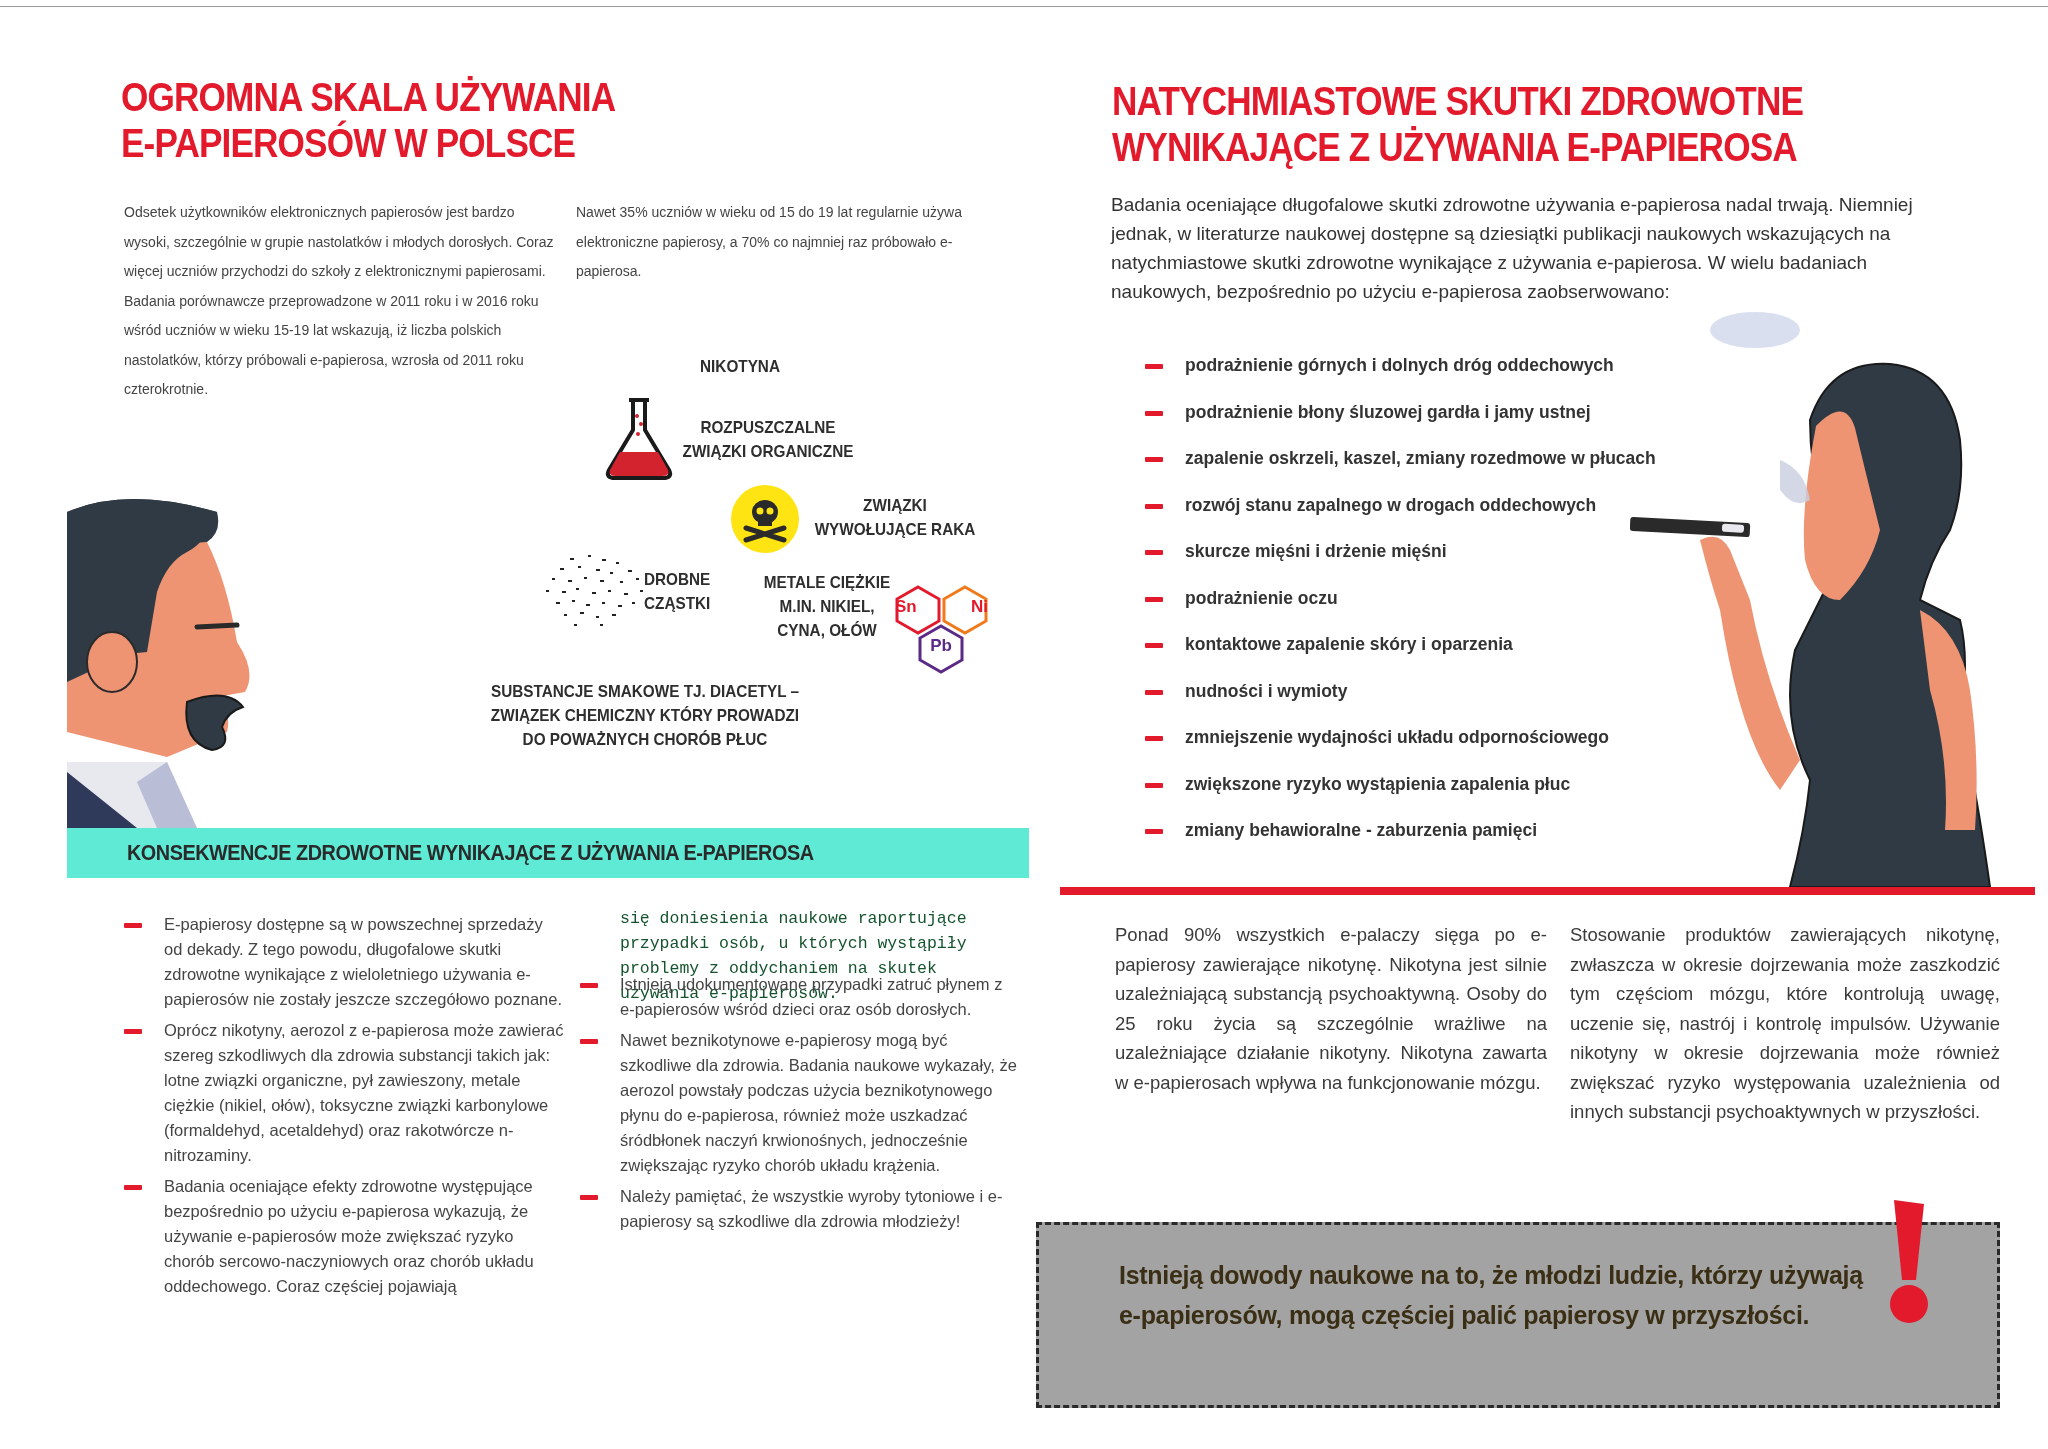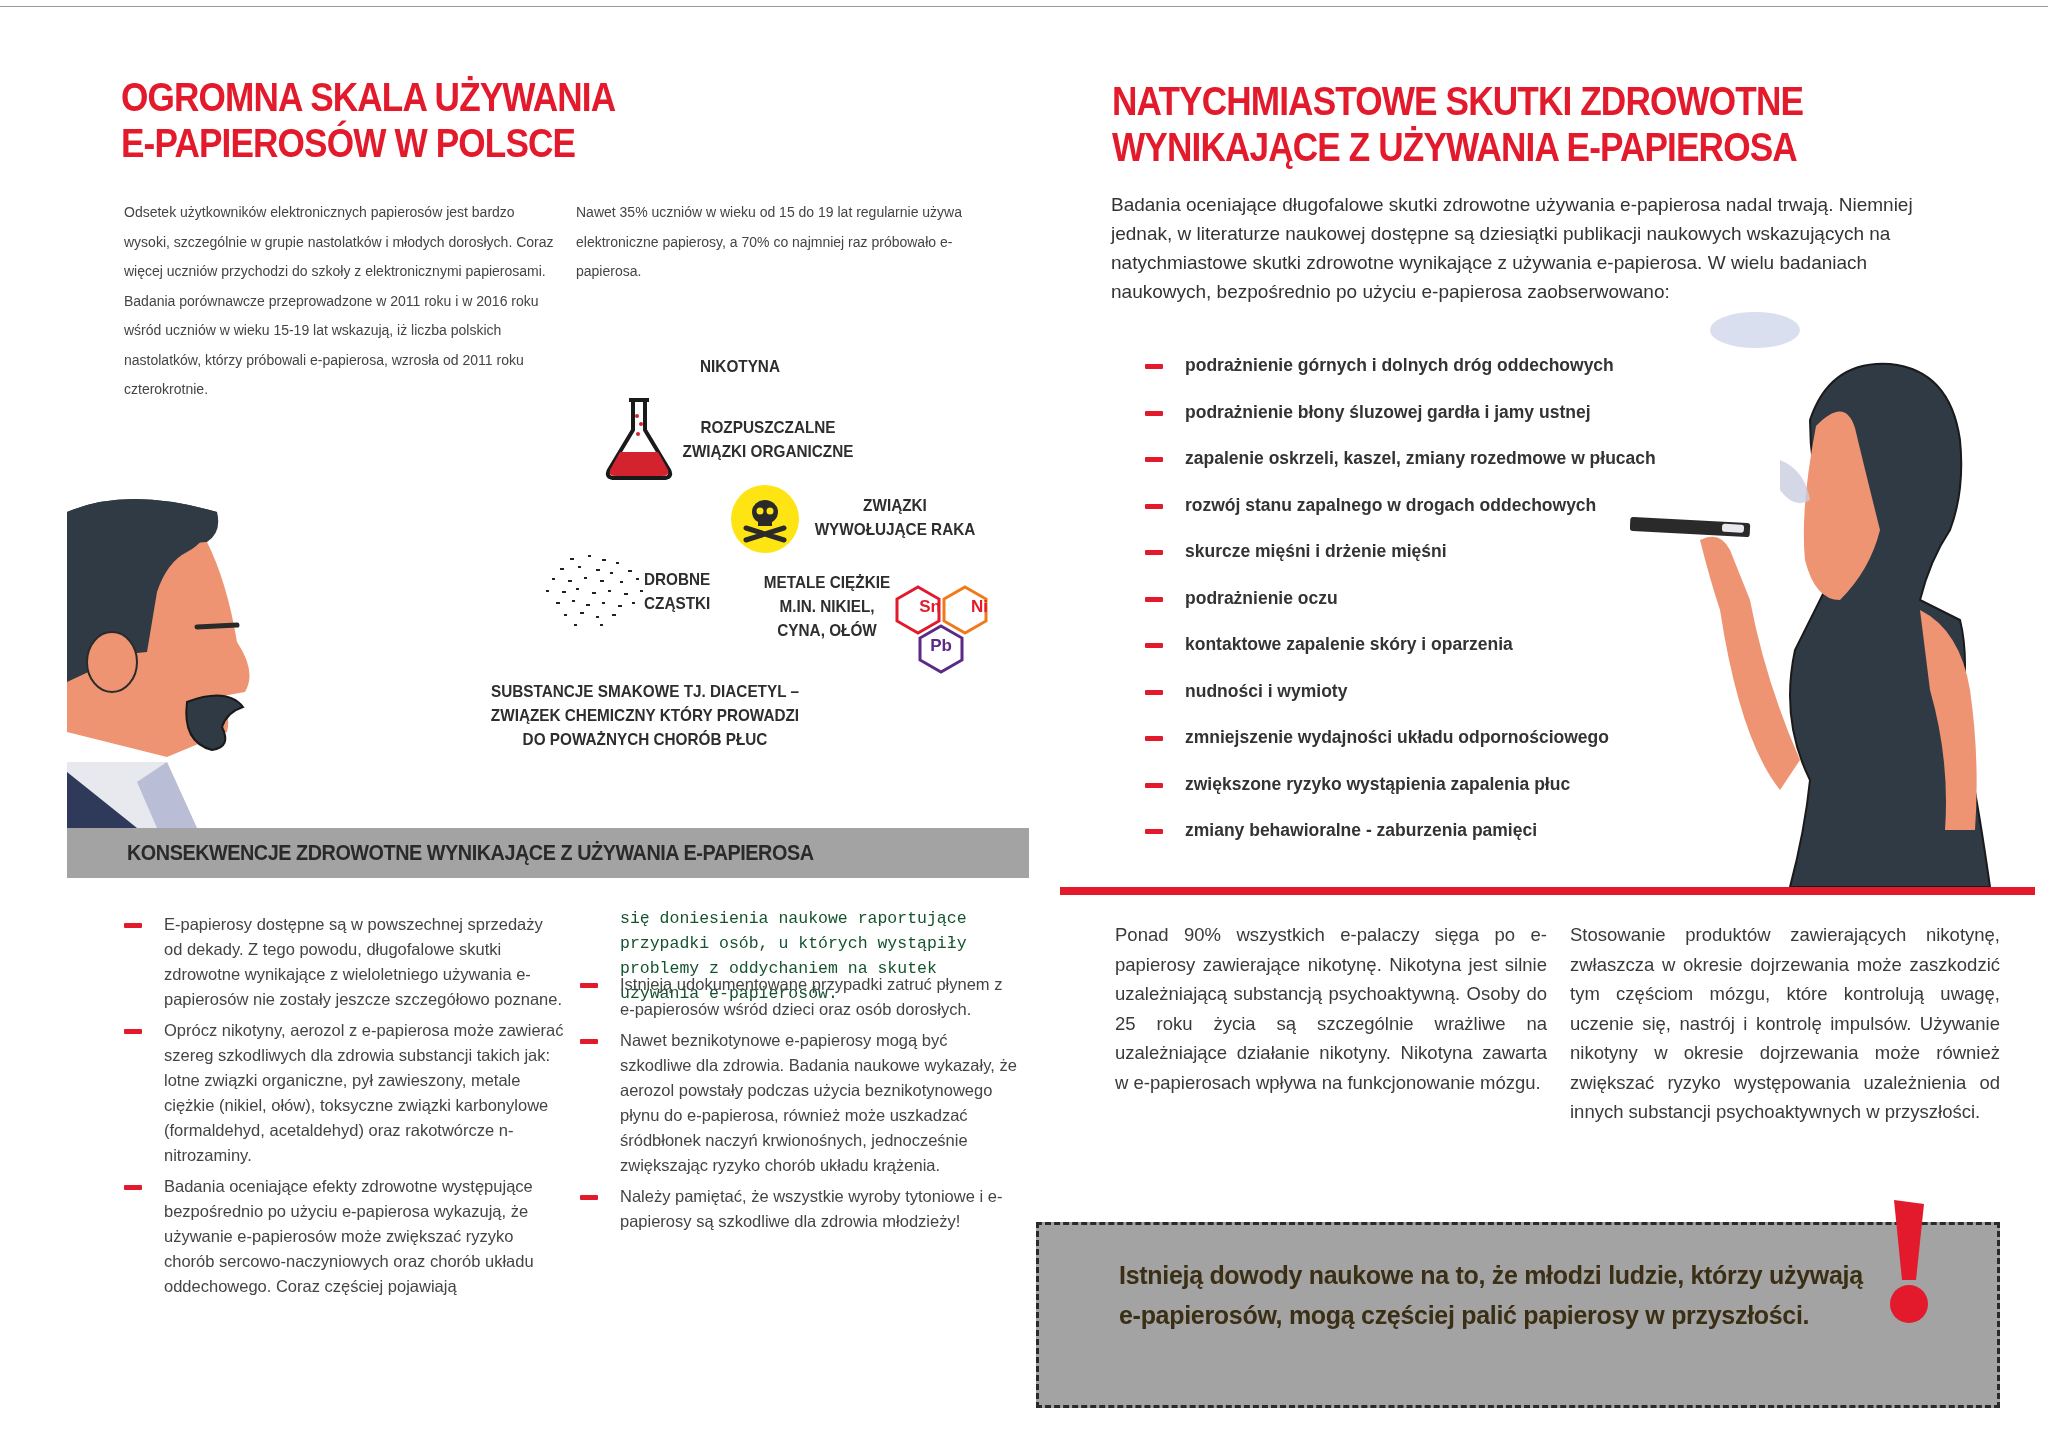--- a/index.html
+++ b/index.html
@@ -12,21 +12,21 @@
     .title {
       font-family:"Liberation Sans", sans-serif; font-weight:bold; color:#e21a2c;
       font-size:40px; line-height:46px; letter-spacing:-1px; transform:scaleX(0.88); transform-origin:left top;
       white-space:pre-line;
     }
     .body-text { font-size:14px; line-height:29.5px; color:#444; }
     .label {
       font-family:"Liberation Sans", sans-serif; font-weight:bold; font-size:17px; line-height:24px;
       color:#2e2e2e; text-align:center; white-space:pre-line; transform:scaleX(0.9);
     }
-    .yellow { background:#a3a3a3; }
+    .yellow { background:#5eead4; }
     .band-title { font-weight:bold; font-size:22px; color:#2a2a2a; letter-spacing:-0.5px; transform:scaleX(0.9); transform-origin:left center; }
     ul.dash { list-style:none; margin:0; padding:0; }
     ul.dash li { position:relative; padding-left:40px; }
     ul.dash li .dash-icon {
       position:absolute; left:0; width:18px; height:5px; background:#e21a2c; border-radius:1px;
     }
     .left-list li { font-size:16.5px; line-height:25px; color:#444; margin-bottom:6px; }
     .left-list li .dash-icon { top:11px; }
     .effects li { font-size:17.5px; font-weight:bold; color:#333; height:46.5px; line-height:24px; }
     .effects li .dash-icon { top:11px; }
@@ -119,21 +119,21 @@
 CZĄSTKI</div>
 
 <div class="abs label" style="left:752px; top:571px; width:150px;">METALE CIĘŻKIE
 M.IN. NIKIEL,
 CYNA, OŁÓW</div>
 
 <div class="abs" style="left:895px; top:585px; width:46px; height:50px;">
   <svg width="46" height="50" viewBox="0 0 46 50">
     <polygon points="23,2 44,14 44,36 23,48 2,36 2,14" fill="#fff" stroke="#e21a2c" stroke-width="3"></polygon>
   </svg>
-  <span class="abs" style="left:0; top:12px; width:46px; text-align:right; font-weight:bold; font-size:17px; color:#e21a2c;">Sn</span>
+  <span class="abs" style="left:0; top:12px; width:46px; text-align:left; font-weight:bold; font-size:17px; color:#e21a2c;">Sn</span>
 </div>
 <div class="abs" style="left:942px; top:585px; width:46px; height:50px;">
   <svg width="46" height="50" viewBox="0 0 46 50">
     <polygon points="23,2 44,14 44,36 23,48 2,36 2,14" fill="#fff" stroke="#f07a1a" stroke-width="3"></polygon>
   </svg>
   <span class="abs" style="left:0; top:12px; width:46px; text-align:right; font-weight:bold; font-size:17px; color:#e21a2c;">Ni</span>
 </div>
 <div class="abs" style="left:918px; top:624px; width:66px; height:50px;">
   <svg width="46" height="50" viewBox="0 0 46 50">
     <polygon points="23,2 44,14 44,36 23,48 2,36 2,14" fill="#fff" stroke="#5b2a86" stroke-width="3"></polygon>

